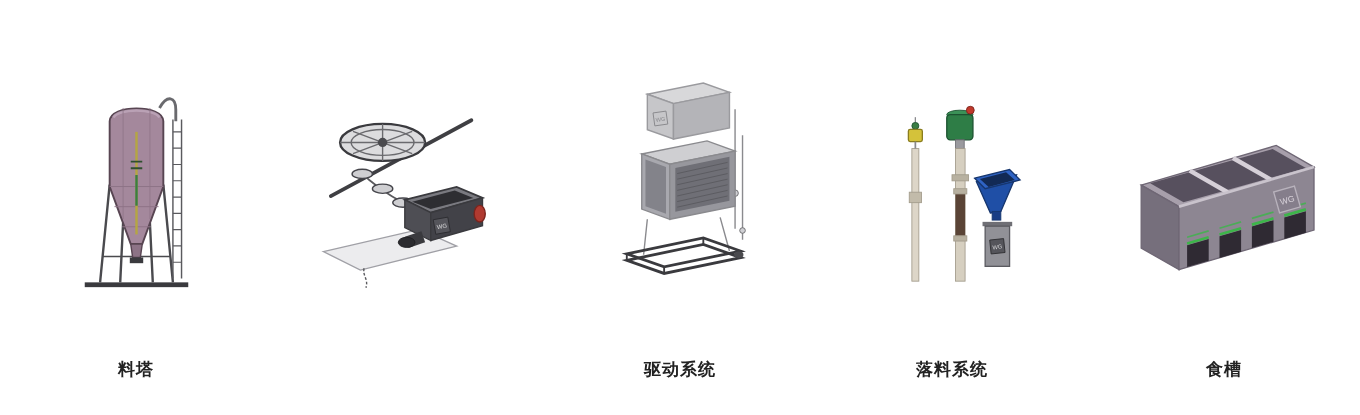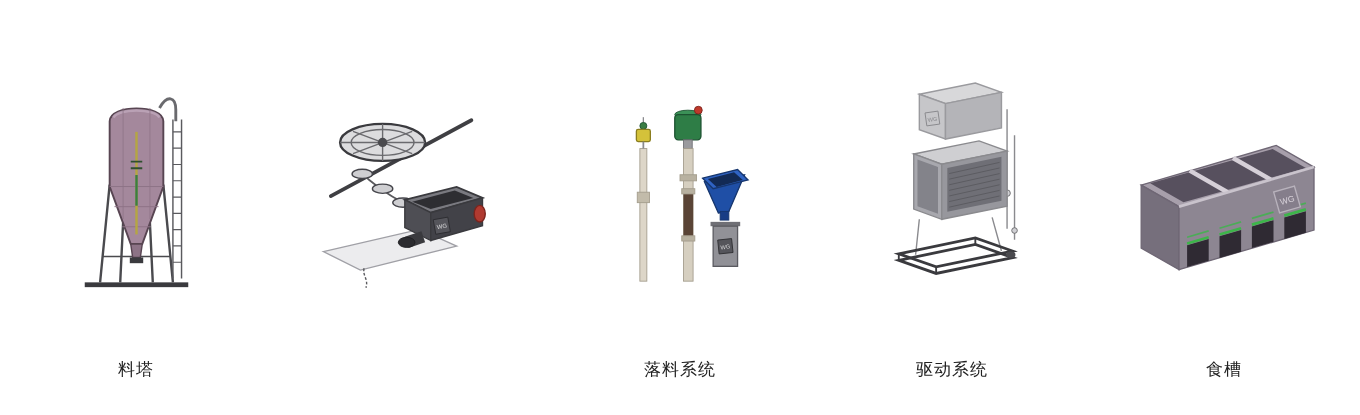--- a/index.html
+++ b/index.html
@@ -15,21 +15,21 @@
     cursor:pointer;
   }
   .art {
     height:330px; width:100%;
     display:flex; align-items:flex-end; justify-content:center;
     padding-bottom:34px;
   }
   .label {
     padding-top:30px;
     font-size:17px; line-height:20px;
-    color:#222222; font-weight:400; letter-spacing:1px;
+    color:#222222; font-weight:700; letter-spacing:1px;
     text-align:center;
   }
   svg { display:block; }
 </style>
 </head>
 <body>
 
 <div class="showcase">
 
   <figure class="product">
@@ -110,69 +110,20 @@
           <polygon points="96,136 114,130 118,142 100,148" fill="#3a3a3e"></polygon>
           <ellipse cx="98" cy="142" rx="9" ry="5.5" fill="#2b2b2f" stroke="#1e1e22" stroke-width="1"></ellipse>
         </g>
 
         <g transform="rotate(-10 136 124)">
           <rect x="128" y="116" width="16" height="16" fill="#55555b" stroke="#2e2e32" stroke-width="1"></rect>
           <text x="136" y="127" font-size="6.5" fill="#d8d8da" text-anchor="middle" font-family="Liberation Sans, sans-serif">WG</text>
         </g>
       </svg>
     </div>
-  </figure>
-
-  <figure class="product">
-    <div class="art">
-      <svg viewBox="0 0 160 235" width="140" height="205">
-
-        <g>
-          <rect x="34" y="66" width="8" height="152" fill="#ddd6c8" stroke="#a39c8c" stroke-width="1"></rect>
-          <rect x="31" y="116" width="14" height="12" fill="#c2bbaa" stroke="#a39c8c" stroke-width="1"></rect>
-        </g>
-        <g>
-          <path d="M38,30 L38,44" stroke="#8a8a8e" stroke-width="1.5"></path>
-          <circle cx="38" cy="40" r="4" fill="#3a7d44" stroke="#1c5230" stroke-width="1"></circle>
-          <rect x="30" y="44" width="16" height="14" rx="2" fill="#d4c23a" stroke="#8a7d1e" stroke-width="1.5"></rect>
-          <path d="M38,58 L38,66" stroke="#8a8a8e" stroke-width="2"></path>
-        </g>
-
-        <g>
-          <ellipse cx="89" cy="27" rx="15" ry="5" fill="#3b9157" stroke="#1c5230" stroke-width="1"></ellipse>
-          <rect x="74" y="27" width="30" height="29" rx="4" fill="#2e7d46" stroke="#1c5230" stroke-width="1.5"></rect>
-          <circle cx="101" cy="22" r="4.5" fill="#c0392b" stroke="#7a241d" stroke-width="1"></circle>
-          <rect x="84" y="56" width="10" height="10" fill="#9a9a9e" stroke="#6f6f75" stroke-width="1"></rect>
-        </g>
-        <g>
-          <rect x="84" y="66" width="11" height="152" fill="#d6cfc0" stroke="#a39c8c" stroke-width="1"></rect>
-          <rect x="80" y="96" width="19" height="7" fill="#b8b1a0" stroke="#a39c8c" stroke-width="1"></rect>
-          <rect x="84" y="118" width="11" height="48" fill="#5a4436"></rect>
-          <rect x="82" y="112" width="15" height="6" fill="#b8b1a0" stroke="#a39c8c" stroke-width="1"></rect>
-          <rect x="82" y="166" width="15" height="6" fill="#b8b1a0" stroke="#a39c8c" stroke-width="1"></rect>
-        </g>
-
-        <g>
-          <polygon points="108,104 154,96 136,138 124,140" fill="#1f4fa6" stroke="#16366e" stroke-width="1.5"></polygon>
-          <polygon points="106,100 146,90 158,102 118,112" fill="#2f63c4" stroke="#16366e" stroke-width="1.5"></polygon>
-          <polygon points="112,101 142,93 152,102 122,110" fill="#122a55"></polygon>
-          <rect x="126" y="138" width="10" height="10" fill="#183d85" stroke="#16366e" stroke-width="1"></rect>
-        </g>
-
-        <g>
-          <rect x="115" y="150" width="34" height="5" fill="#6f6f75"></rect>
-          <rect x="118" y="155" width="28" height="46" fill="#919197" stroke="#5a5a60" stroke-width="1.5"></rect>
-          <g transform="rotate(-6 132 178)">
-            <rect x="124" y="170" width="16" height="16" fill="#55555b" stroke="#2e2e32" stroke-width="1"></rect>
-            <text x="132" y="181" font-size="6.5" fill="#d8d8da" text-anchor="middle" font-family="Liberation Sans, sans-serif">WG</text>
-          </g>
-        </g>
-      </svg>
-    </div>
-    <figcaption class="label">落料系统</figcaption>
   </figure>
 
   <figure class="product">
     <div class="art">
       <svg viewBox="0 0 150 230" width="140" height="215">
 
         <g>
           <polygon points="40,14 100,2 128,12 68,24" fill="#d8d8da" stroke="#9a9a9e" stroke-width="1.5"></polygon>
           <polygon points="40,14 68,24 68,62 40,52" fill="#c6c6c9" stroke="#9a9a9e" stroke-width="1.5"></polygon>
           <polygon points="68,24 128,12 128,50 68,62" fill="#b4b4b8" stroke="#9a9a9e" stroke-width="1.5"></polygon>
@@ -205,20 +156,69 @@
           <path d="M18,185 V192 M100,168 V175 M140,182 V189 M58,199 V206" stroke="#3a3a3e" stroke-width="2"></path>
           <ellipse cx="138" cy="186" rx="5" ry="3.5" fill="#4a4a4e"></ellipse>
         </g>
       </svg>
     </div>
     <figcaption class="label">驱动系统</figcaption>
   </figure>
 
   <figure class="product">
     <div class="art">
+      <svg viewBox="0 0 160 235" width="140" height="205">
+
+        <g>
+          <rect x="34" y="66" width="8" height="152" fill="#ddd6c8" stroke="#a39c8c" stroke-width="1"></rect>
+          <rect x="31" y="116" width="14" height="12" fill="#c2bbaa" stroke="#a39c8c" stroke-width="1"></rect>
+        </g>
+        <g>
+          <path d="M38,30 L38,44" stroke="#8a8a8e" stroke-width="1.5"></path>
+          <circle cx="38" cy="40" r="4" fill="#3a7d44" stroke="#1c5230" stroke-width="1"></circle>
+          <rect x="30" y="44" width="16" height="14" rx="2" fill="#d4c23a" stroke="#8a7d1e" stroke-width="1.5"></rect>
+          <path d="M38,58 L38,66" stroke="#8a8a8e" stroke-width="2"></path>
+        </g>
+
+        <g>
+          <ellipse cx="89" cy="27" rx="15" ry="5" fill="#3b9157" stroke="#1c5230" stroke-width="1"></ellipse>
+          <rect x="74" y="27" width="30" height="29" rx="4" fill="#2e7d46" stroke="#1c5230" stroke-width="1.5"></rect>
+          <circle cx="101" cy="22" r="4.5" fill="#c0392b" stroke="#7a241d" stroke-width="1"></circle>
+          <rect x="84" y="56" width="10" height="10" fill="#9a9a9e" stroke="#6f6f75" stroke-width="1"></rect>
+        </g>
+        <g>
+          <rect x="84" y="66" width="11" height="152" fill="#d6cfc0" stroke="#a39c8c" stroke-width="1"></rect>
+          <rect x="80" y="96" width="19" height="7" fill="#b8b1a0" stroke="#a39c8c" stroke-width="1"></rect>
+          <rect x="84" y="118" width="11" height="48" fill="#5a4436"></rect>
+          <rect x="82" y="112" width="15" height="6" fill="#b8b1a0" stroke="#a39c8c" stroke-width="1"></rect>
+          <rect x="82" y="166" width="15" height="6" fill="#b8b1a0" stroke="#a39c8c" stroke-width="1"></rect>
+        </g>
+
+        <g>
+          <polygon points="108,104 154,96 136,138 124,140" fill="#1f4fa6" stroke="#16366e" stroke-width="1.5"></polygon>
+          <polygon points="106,100 146,90 158,102 118,112" fill="#2f63c4" stroke="#16366e" stroke-width="1.5"></polygon>
+          <polygon points="112,101 142,93 152,102 122,110" fill="#122a55"></polygon>
+          <rect x="126" y="138" width="10" height="10" fill="#183d85" stroke="#16366e" stroke-width="1"></rect>
+        </g>
+
+        <g>
+          <rect x="115" y="150" width="34" height="5" fill="#6f6f75"></rect>
+          <rect x="118" y="155" width="28" height="46" fill="#919197" stroke="#5a5a60" stroke-width="1.5"></rect>
+          <g transform="rotate(-6 132 178)">
+            <rect x="124" y="170" width="16" height="16" fill="#55555b" stroke="#2e2e32" stroke-width="1"></rect>
+            <text x="132" y="181" font-size="6.5" fill="#d8d8da" text-anchor="middle" font-family="Liberation Sans, sans-serif">WG</text>
+          </g>
+        </g>
+      </svg>
+    </div>
+    <figcaption class="label">落料系统</figcaption>
+  </figure>
+
+  <figure class="product">
+    <div class="art">
       <svg viewBox="0 0 220 185" width="198" height="167">
 
         <g>
           <polygon points="18,62 168,18 210,42 60,86" fill="#a79fab" stroke="#6f6775" stroke-width="1.5"></polygon>
           <polygon points="28,60 164,22 201,43 65,81" fill="#57505e"></polygon>
           <path d="M72,46 L114,70 M120,32 L162,56" stroke="#d6d0d8" stroke-width="5"></path>
         </g>
 
         <polygon points="18,62 60,86 60,156 18,132" fill="#766f7c" stroke="#6f6775" stroke-width="1.5"></polygon>
 

